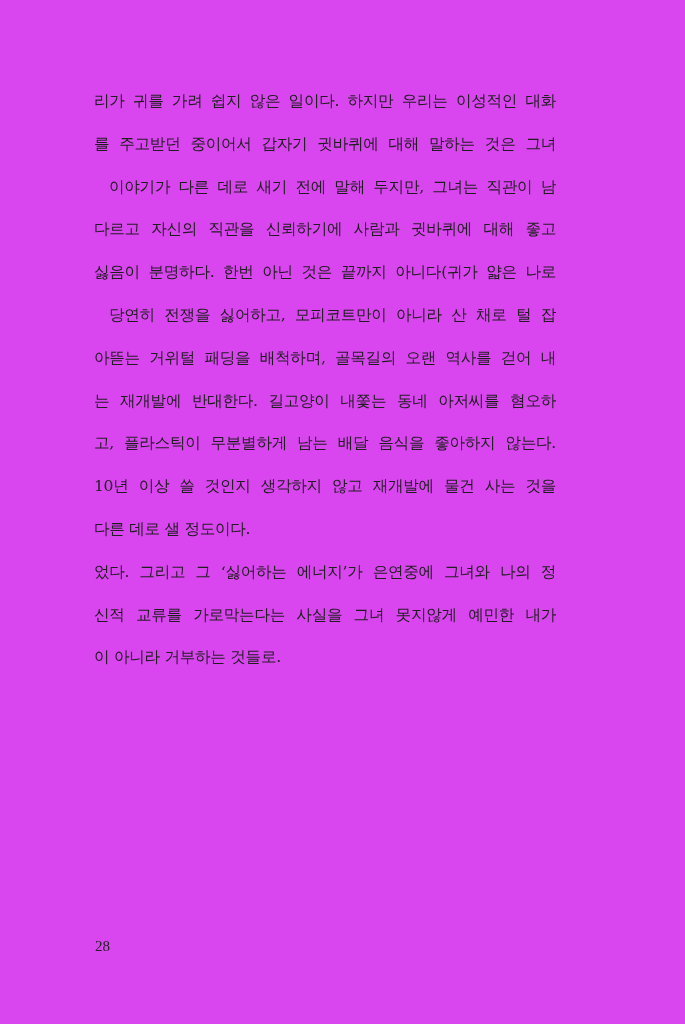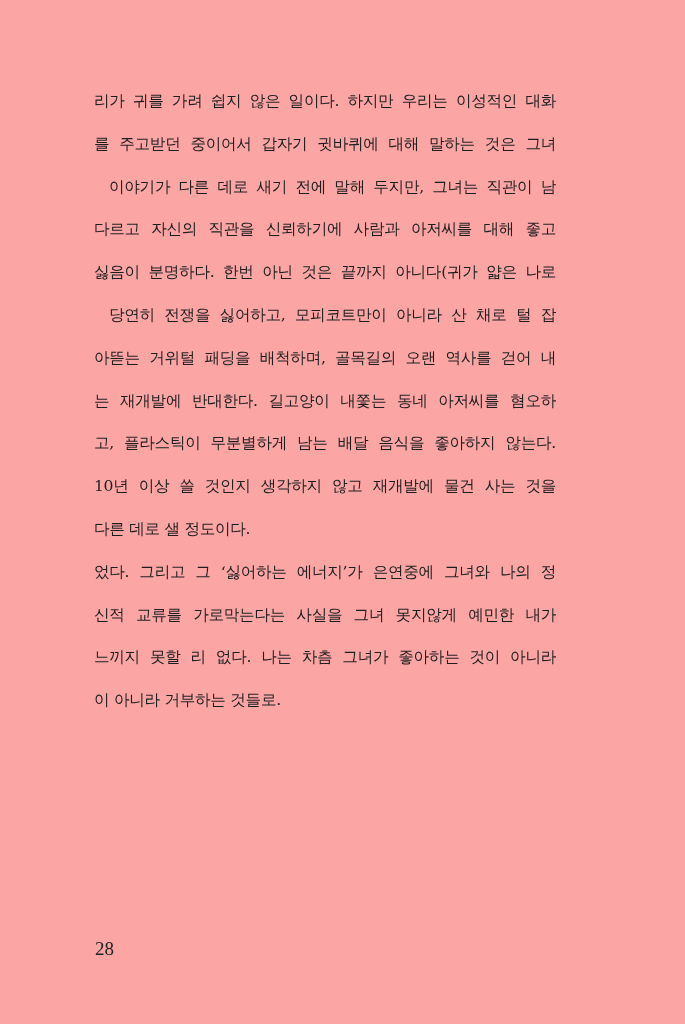--- a/index.html
+++ b/index.html
@@ -13,21 +13,21 @@
       position: relative;
       overflow: hidden;
       font-family: "DejaVu Serif", "Liberation Serif", serif;
       color: #1e1e1e;
     }
     .page {
       position: absolute;
       left: 0; top: 0;
       width: 685px;
       height: 1024px;
-      background: #fca5a5;
+      background: #d946ef;
     }
     .text-block {
       position: absolute;
       left: 94px;
       top: 80px;
       width: 462px;
     }
     .line {
       height: 42.8px;
       line-height: 42.8px;
@@ -41,39 +41,38 @@
       text-align-last: left;
     }
     .line.indent {
       padding-left: 15px;
     }
     .page-number {
       position: absolute;
       left: 95px;
       top: 938px;
       font-family: "Liberation Serif", "DejaVu Serif", serif;
-      font-size: 19px;
+      font-size: 15px;
       color: #222222;
     }
   </style>
 </head>
 <body>
 
 <div class="page">
   <div class="text-block">
     <div class="line">리가 귀를 가려 쉽지 않은 일이다. 하지만 우리는 이성적인 대화</div>
     <div class="line">를 주고받던 중이어서 갑자기 귓바퀴에 대해 말하는 것은 그녀</div>
     <div class="line indent">이야기가 다른 데로 새기 전에 말해 두지만, 그녀는 직관이 남</div>
-    <div class="line">다르고 자신의 직관을 신뢰하기에 사람과 아저씨를 대해 좋고</div>
+    <div class="line">다르고 자신의 직관을 신뢰하기에 사람과 귓바퀴에 대해 좋고</div>
     <div class="line">싫음이 분명하다. 한번 아닌 것은 끝까지 아니다(귀가 얇은 나로</div>
     <div class="line indent">당연히 전쟁을 싫어하고, 모피코트만이 아니라 산 채로 털 잡</div>
     <div class="line">아뜯는 거위털 패딩을 배척하며, 골목길의 오랜 역사를 걷어 내</div>
     <div class="line">는 재개발에 반대한다. 길고양이 내쫓는 동네 아저씨를 혐오하</div>
     <div class="line">고, 플라스틱이 무분별하게 남는 배달 음식을 좋아하지 않는다.</div>
     <div class="line">10년 이상 쓸 것인지 생각하지 않고 재개발에 물건 사는 것을</div>
     <div class="line last">다른 데로 샐 정도이다.</div>
     <div class="line">었다. 그리고 그 ‘싫어하는 에너지’가 은연중에 그녀와 나의 정</div>
     <div class="line">신적 교류를 가로막는다는 사실을 그녀 못지않게 예민한 내가</div>
-    <div class="line">느끼지 못할 리 없다. 나는 차츰 그녀가 좋아하는 것이 아니라</div>
     <div class="line last">이 아니라 거부하는 것들로.</div>
   </div>
   <div class="page-number">28</div>
 </div>
 
 </body></html>

